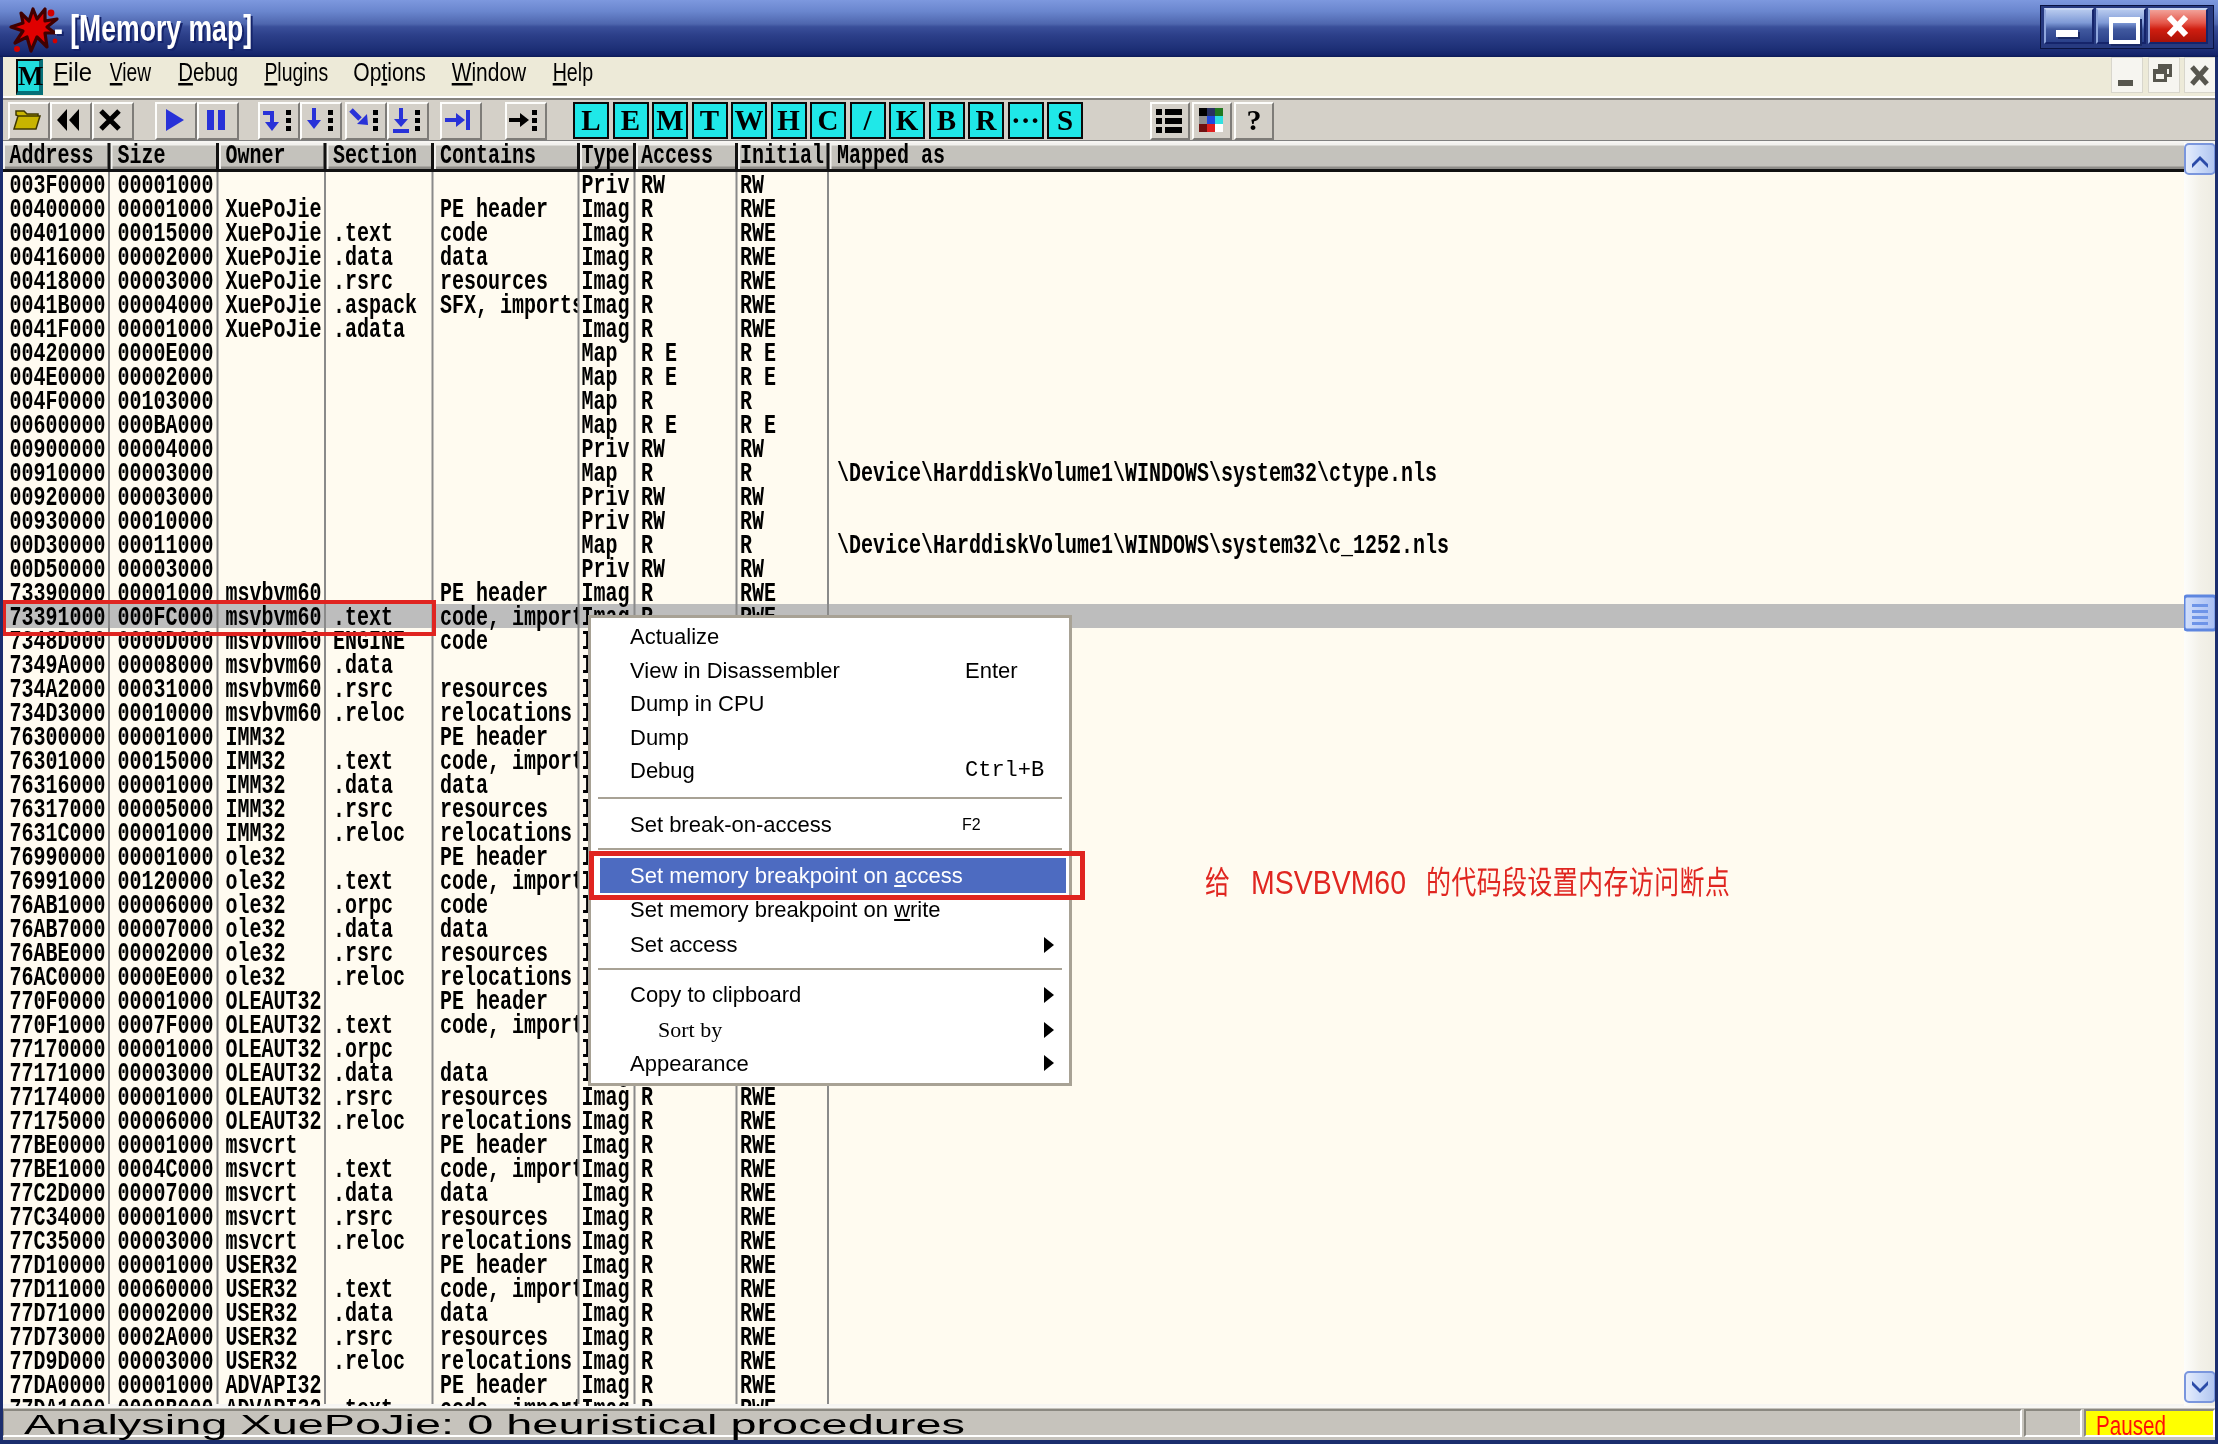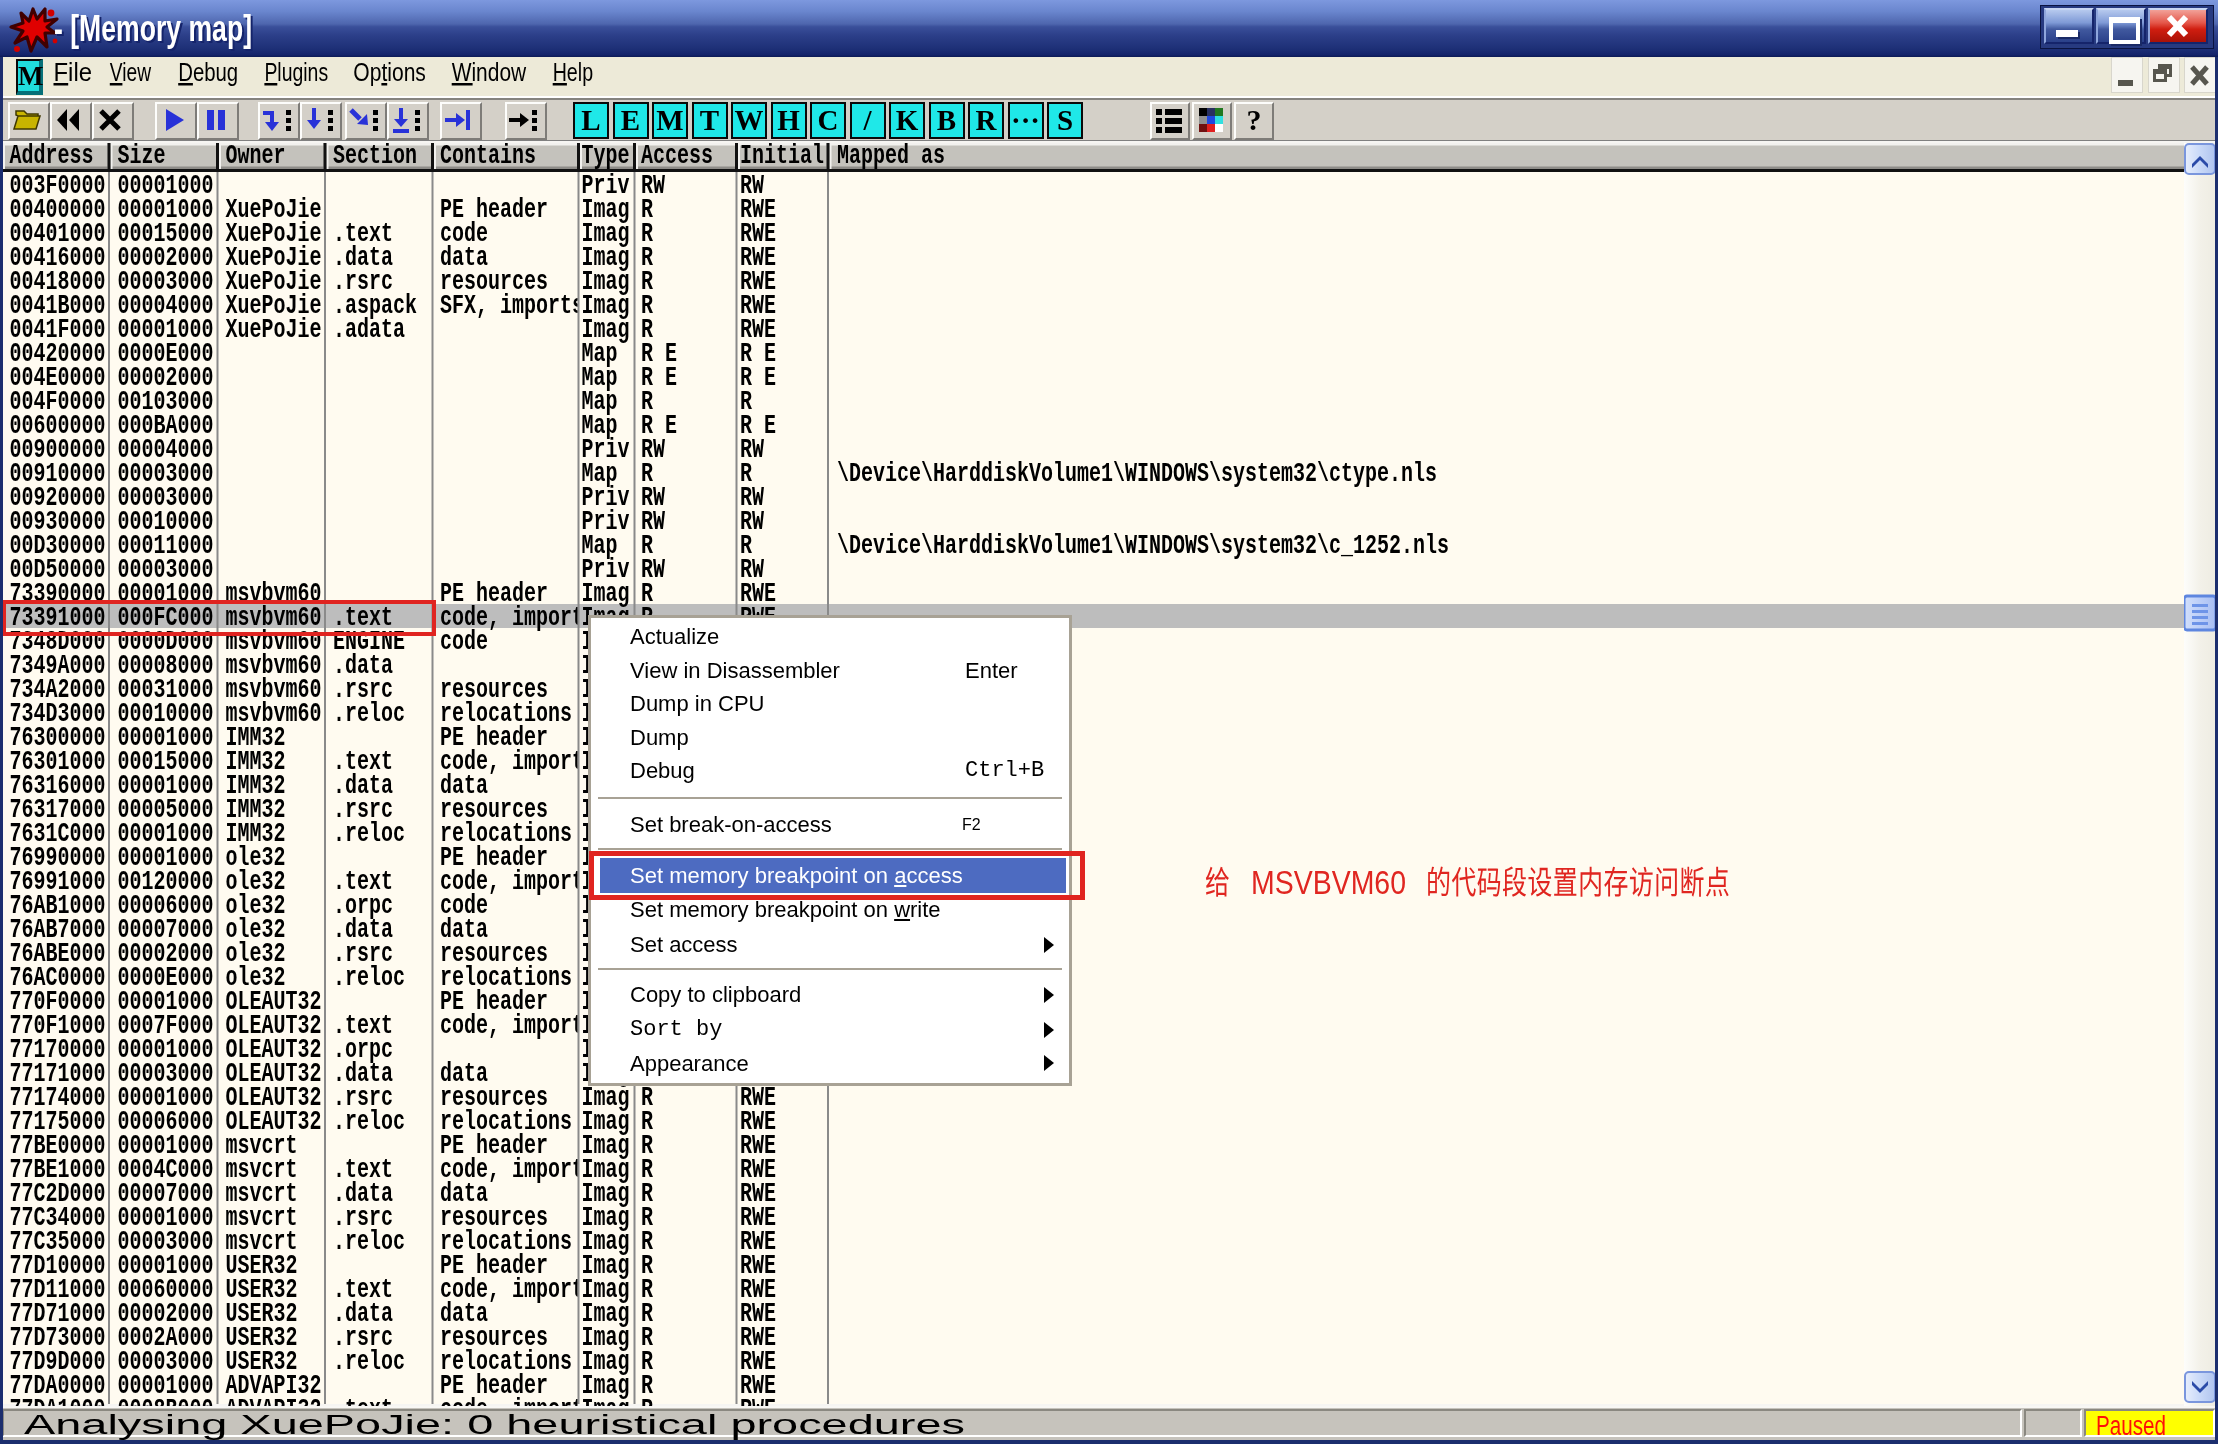--- a/index.html
+++ b/index.html
@@ -673,21 +673,21 @@
 <div style="position:absolute;left:965px;top:754.0px;height:33.5px;line-height:33.5px;z-index:22;font-family:Liberation Mono, monospace;font-size:22px;color:#000">Ctrl+B</div>
 <div style="position:absolute;left:630px;top:807.5px;height:33.5px;line-height:33.5px;z-index:22;font-family:'Liberation Sans';font-size:22px;color:#000;white-space:pre">Set break-on-access</div>
 <div style="position:absolute;left:962px;top:807.5px;height:33.5px;line-height:33.5px;z-index:22;font-family:Liberation Sans, sans-serif;font-size:16px;color:#000">F2</div>
 <div style="position:absolute;left:600px;top:858.0px;width:466px;height:35px;background:#4D6BC1;z-index:21"></div>
 <div style="position:absolute;left:630px;top:858.0px;height:46px;line-height:35px;z-index:22;font-family:'Liberation Sans';font-size:22px;color:#FFF;white-space:pre">Set memory breakpoint on <u>a</u>ccess</div>
 <div style="position:absolute;left:630px;top:893.0px;height:33.5px;line-height:33.5px;z-index:22;font-family:'Liberation Sans';font-size:22px;color:#000;white-space:pre">Set memory breakpoint on <u>w</u>rite</div>
 <div style="position:absolute;left:630px;top:928.0px;height:33.5px;line-height:33.5px;z-index:22;font-family:'Liberation Sans';font-size:22px;color:#000;white-space:pre">Set access</div>
 <div style="position:absolute;left:1044px;top:936.75px;width:0;height:0;border-left:10px solid #000;border-top:8px solid transparent;border-bottom:8px solid transparent;z-index:22"></div>
 <div style="position:absolute;left:630px;top:978.0px;height:33.5px;line-height:33.5px;z-index:22;font-family:'Liberation Sans';font-size:22px;color:#000;white-space:pre">Copy to clipboard</div>
 <div style="position:absolute;left:1044px;top:986.75px;width:0;height:0;border-left:10px solid #000;border-top:8px solid transparent;border-bottom:8px solid transparent;z-index:22"></div>
-<div style="position:absolute;left:630px;top:1013.0px;height:33.5px;line-height:33.5px;z-index:22;font-family:Liberation Mono, monospace;font-size:22px;color:#000;white-space:pre">Sort by</div>
+<div style="position:absolute;left:658px;top:1013.0px;height:33.5px;line-height:33.5px;z-index:22;font-family:Liberation Serif, serif;font-size:22px;color:#000;white-space:pre">Sort by</div>
 <div style="position:absolute;left:1044px;top:1021.75px;width:0;height:0;border-left:10px solid #000;border-top:8px solid transparent;border-bottom:8px solid transparent;z-index:22"></div>
 <div style="position:absolute;left:630px;top:1046.5px;height:33.5px;line-height:33.5px;z-index:22;font-family:'Liberation Sans';font-size:22px;color:#000;white-space:pre">Appearance</div>
 <div style="position:absolute;left:1044px;top:1055.25px;width:0;height:0;border-left:10px solid #000;border-top:8px solid transparent;border-bottom:8px solid transparent;z-index:22"></div>
 <div style="position:absolute;left:598px;top:796.5px;width:464px;height:2px;background:#A8A295;z-index:21"></div>
 <div style="position:absolute;left:598px;top:847.5px;width:464px;height:2px;background:#A8A295;z-index:21"></div>
 <div style="position:absolute;left:598px;top:968.0px;width:464px;height:2px;background:#A8A295;z-index:21"></div>
 <div style="position:absolute;left:2px;top:600px;width:434px;height:36px;border:4px solid #E02420;box-sizing:border-box;z-index:31"></div>
     <div style="position:absolute;left:589px;top:851px;width:496px;height:49px;border:5px solid #E02420;box-sizing:border-box;z-index:31"></div>
 <svg width="600" height="60" viewBox="1180 850 600 60" style="position:absolute;left:1180px;top:850px;z-index:30">
 <g fill="#E02620">

